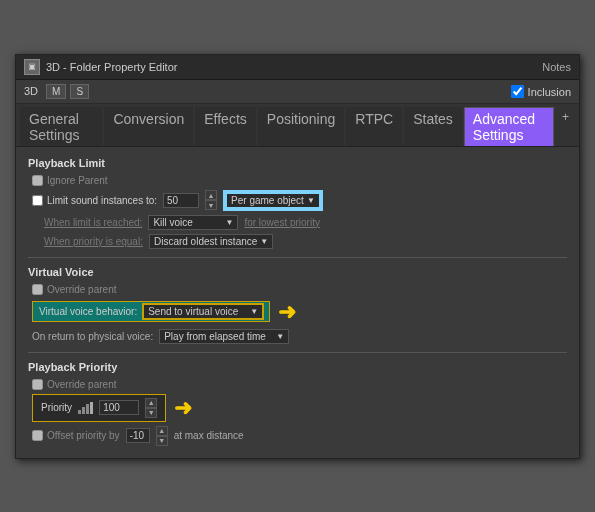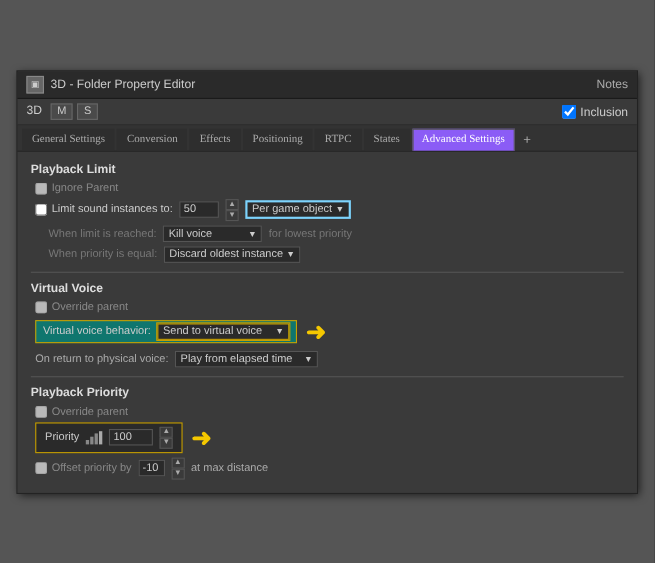--- a/index.html
+++ b/index.html
@@ -77,28 +77,27 @@
     }
     .tabs {
       display: flex;
       background: #333;
       border-bottom: 1px solid #222;
       padding: 0 4px;
       padding-top: 3px;
     }
     .tab {
       padding: 3px 8px;
-      font-size: 10px;
+      font-size: 14px;
       color: #aaa;
       cursor: pointer;
       border: 1px solid transparent;
       border-bottom: none;
       margin-right: 2px;
       background: #2e2e2e;
-      font-family: Liberation Serif, serif;
     }
     .tab.active {
       background: #8b5cf6;
       color: #fff;
       border-color: #555 #555 #3a3a3a;
     }
     .tab-plus {
       padding: 3px 6px;
       color: #aaa;
       cursor: pointer;
@@ -121,20 +120,21 @@
       gap: 6px;
       margin-bottom: 4px;
       padding-left: 4px;
     }
     .row.indent {
       padding-left: 16px;
     }
     .disabled-text {
       color: #777;
       font-size: 10px;
+      text-decoration: underline;
     }
     .check-label {
       display: flex;
       align-items: center;
       gap: 4px;
       color: #888;
       font-size: 10px;
     }
     .check-label input[type="checkbox"] {
       width: 11px; height: 11px;
@@ -182,21 +182,21 @@
       width: 12px;
       height: 10px;
       font-size: 7px;
       cursor: pointer;
       display: flex; align-items: center; justify-content: center;
       padding: 0;
       line-height: 1;
     }
     .per-game {
       background: #2a2a2a;
-      border: 2px solid #7dd3fc;
+      border: 4px solid #7dd3fc;
       color: #ccc;
       padding: 1px 4px;
       font-size: 10px;
       cursor: pointer;
     }
     .vv-box {
       border: 1px solid #c8a000;
       padding: 2px 0;
     }
   </style>

